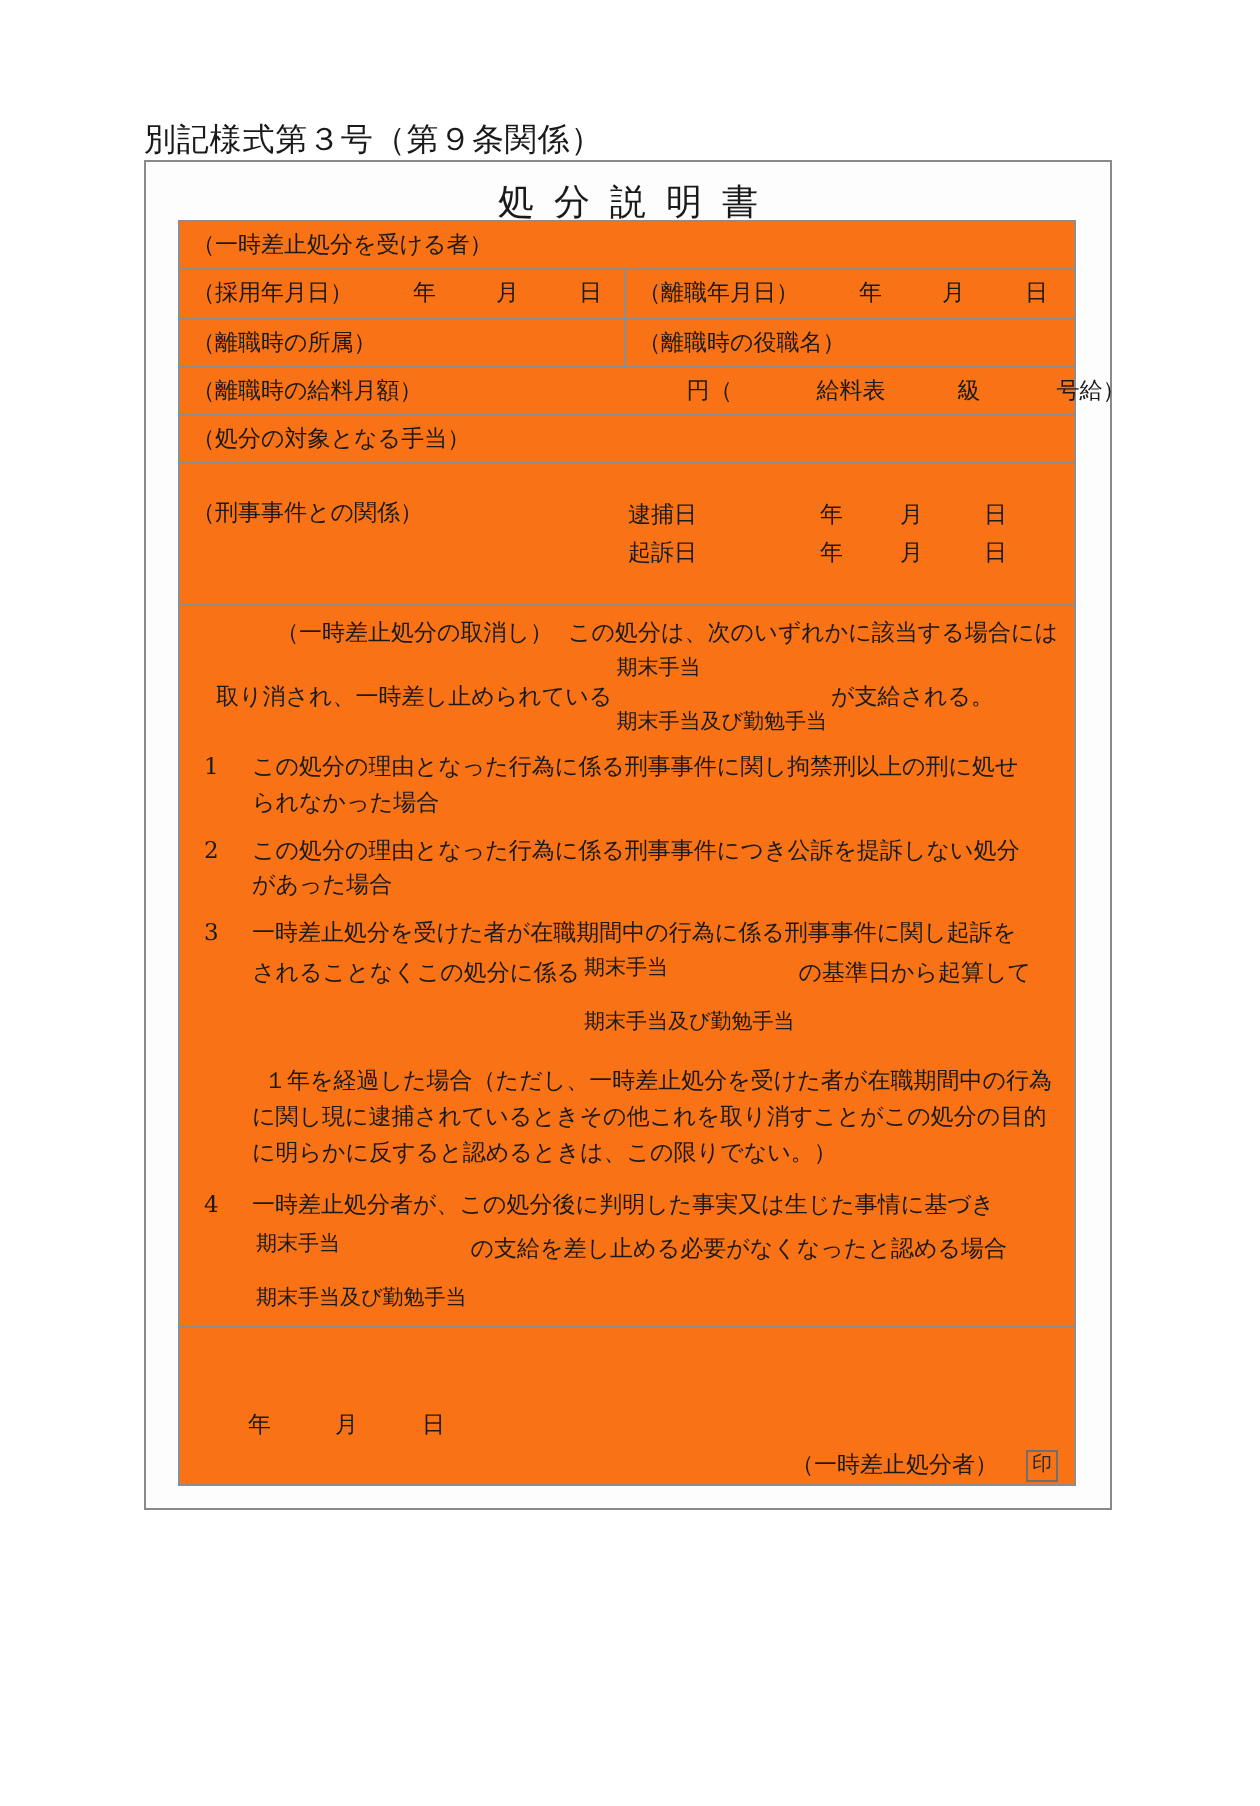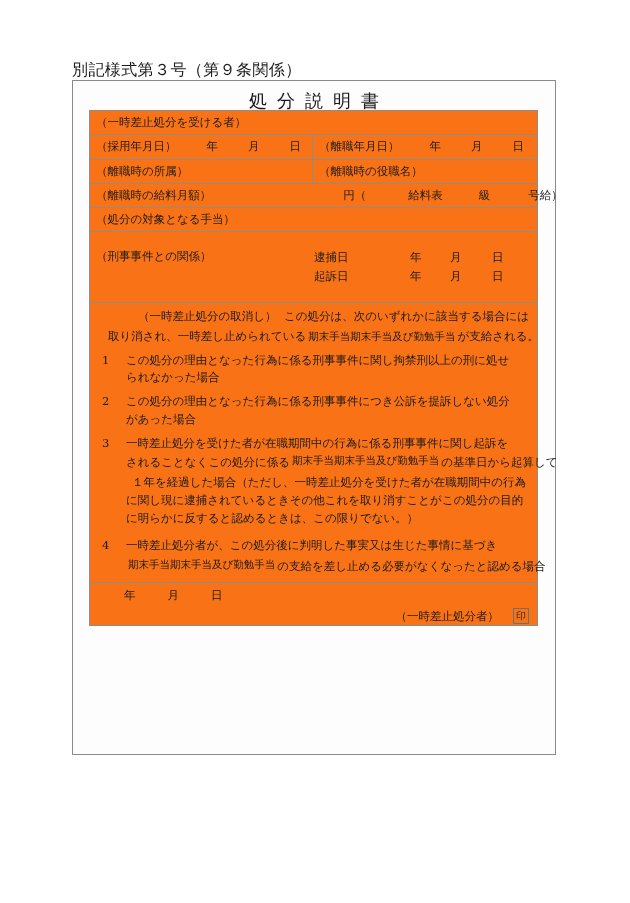--- a/index.html
+++ b/index.html
@@ -133,26 +133,27 @@
     white-space: nowrap;
     line-height: 1.45;
     margin-left: 10px;
   }
   .p-line.indent1 { padding-left: 30px; }
   .gap-lg { display: inline-block; width: 22px; }
 
   
   .stack {
     display: inline-flex;
-    flex-direction: row;
+    flex-direction: column;
     justify-content: center;
     font-size: 10.5px;
     line-height: 1.25;
     margin: 0 2px;
     vertical-align: middle;
+    gap: 14px;
   }
   .stack .s-top { text-align: left; }
   .stack .s-bot { text-align: left; white-space: nowrap; }
 
   .lines-block { margin-top: 7px; }
   .num-item { margin-top: 7px; }
   .num-item .ni-first {
     display: flex;
     white-space: nowrap;
   }
@@ -163,21 +164,21 @@
     display: flex;
     align-items: flex-start;
     padding-left: 28px;
     white-space: nowrap;
     margin-top: 2px;
   }
   .para-cont { padding-left: 28px; line-height: 1.55; }
   .para-cont .pc-first { text-indent: 6px; }
 
   
-  .sig-cell { padding: 4px 8px 6px 8px; height: 42px; box-sizing: border-box; }
+  .sig-cell { padding: 4px 8px 6px 8px; height: 42px; box-sizing: border-box; margin-top: 36px; }
   .sig-date { padding-left: 26px; }
   .sig-date .g { display: inline-block; width: 32px; }
   .sig-bottom {
     display: flex;
     justify-content: flex-end;
     align-items: center;
     margin-top: 3px;
   }
   .seal-box {
     display: inline-block;
@@ -318,21 +319,21 @@
                   <span>一時差止処分を受けた者が在職期間中の行為に係る刑事事件に関し起訴を</span>
                 </div>
                 <div class="ni-flexline">
                   <span>されることなくこの処分に係る</span>
                   <span class="stack">
                     <span class="s-top">期末手当</span>
                     <span class="s-bot">期末手当及び勤勉手当</span>
                   </span>
                   <span>の基準日から起算して</span>
                 </div>
-                <div class="para-cont" style="margin-top:3px;">
+                <div class="para-cont" style="margin-top:14px;">
                   <div class="pc-first">１年を経過した場合（ただし、一時差止処分を受けた者が在職期間中の行為</div>
                   <div>に関し現に逮捕されているときその他これを取り消すことがこの処分の目的</div>
                   <div>に明らかに反すると認めるときは、この限りでない。）</div>
                 </div>
               </div>
 
               <div class="num-item" style="margin-top:9px;">
                 <div class="ni-first">
                   <span class="ni-num">4</span>
                   <span>一時差止処分者が、この処分後に判明した事実又は生じた事情に基づき</span>

